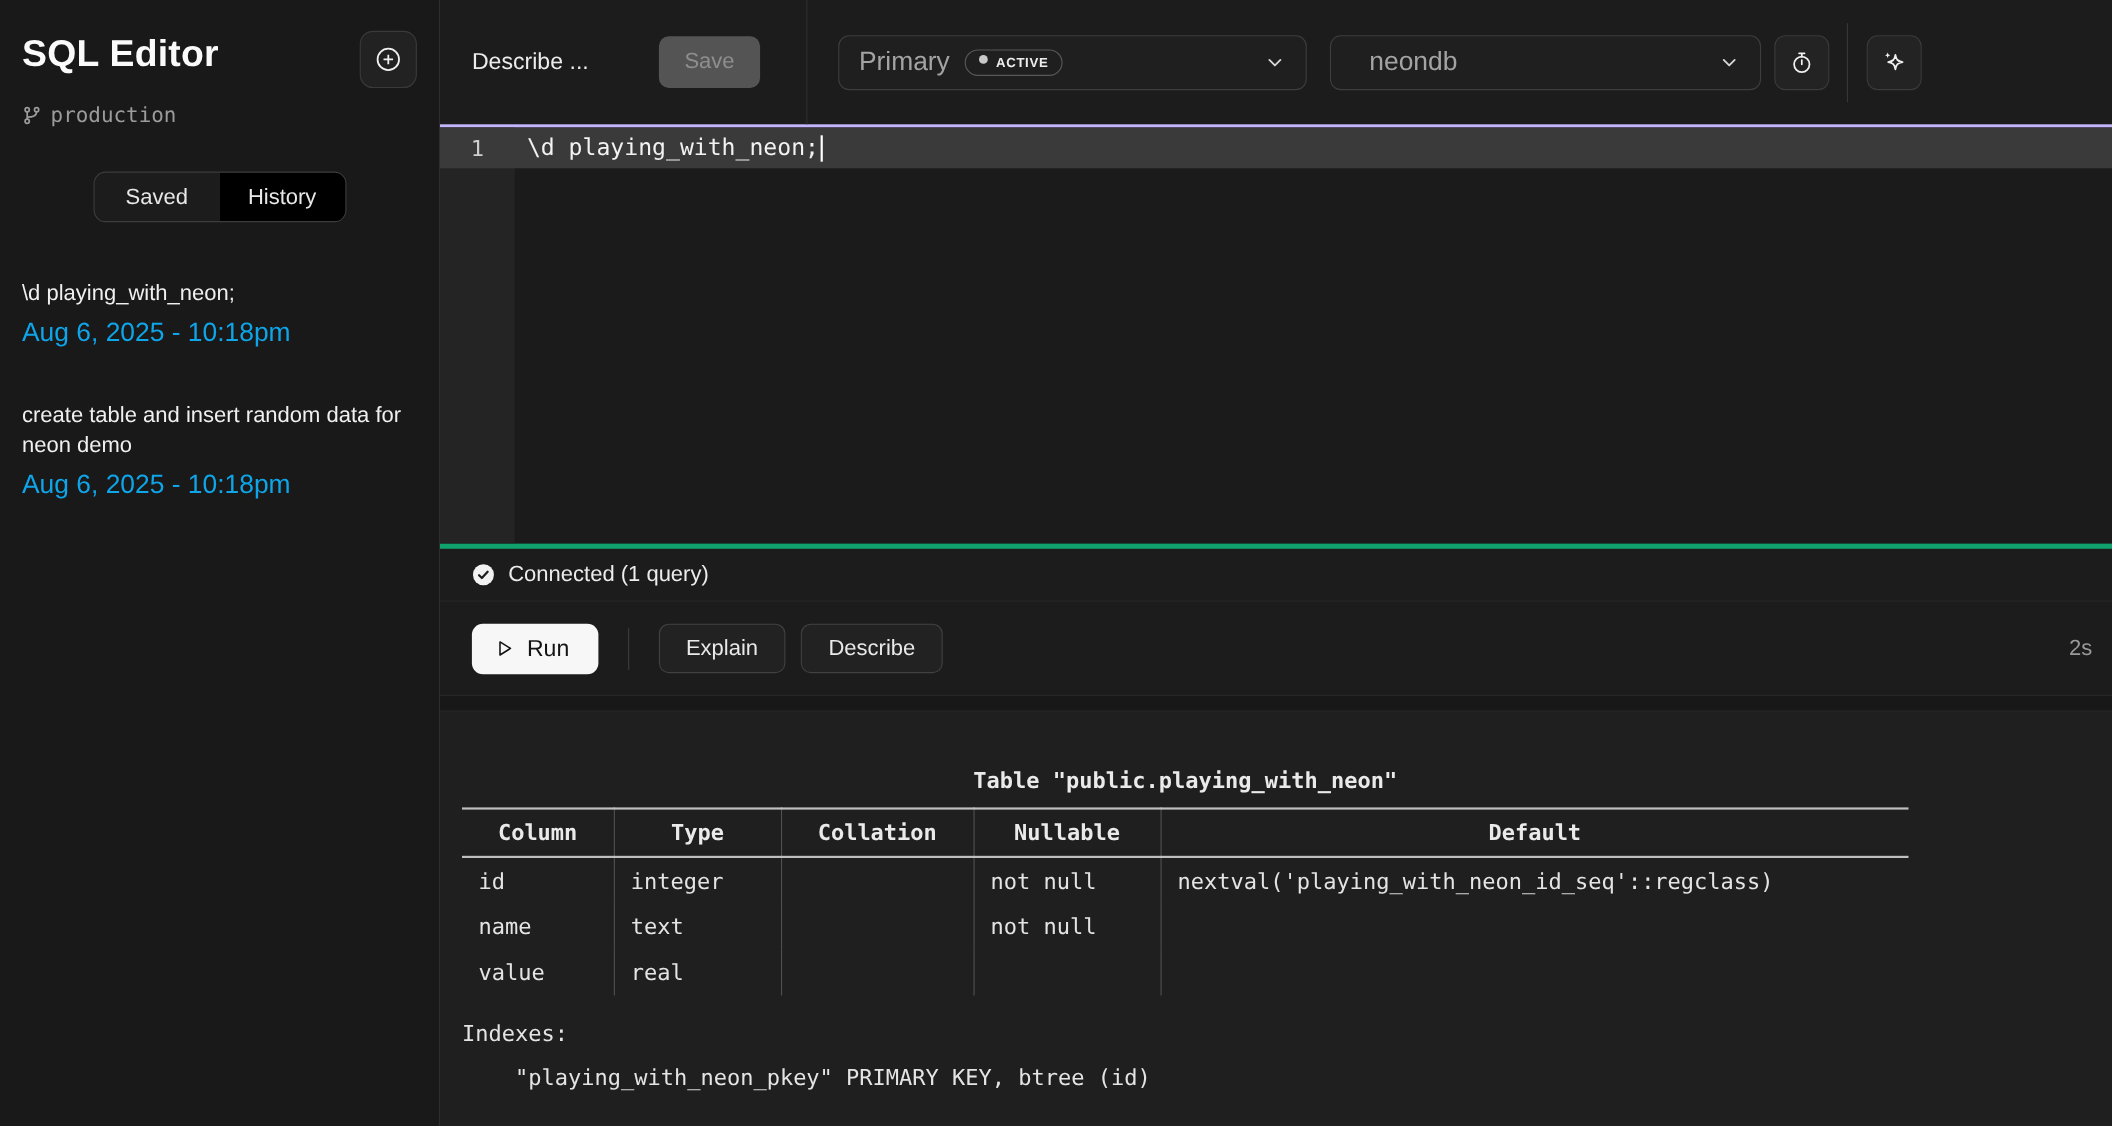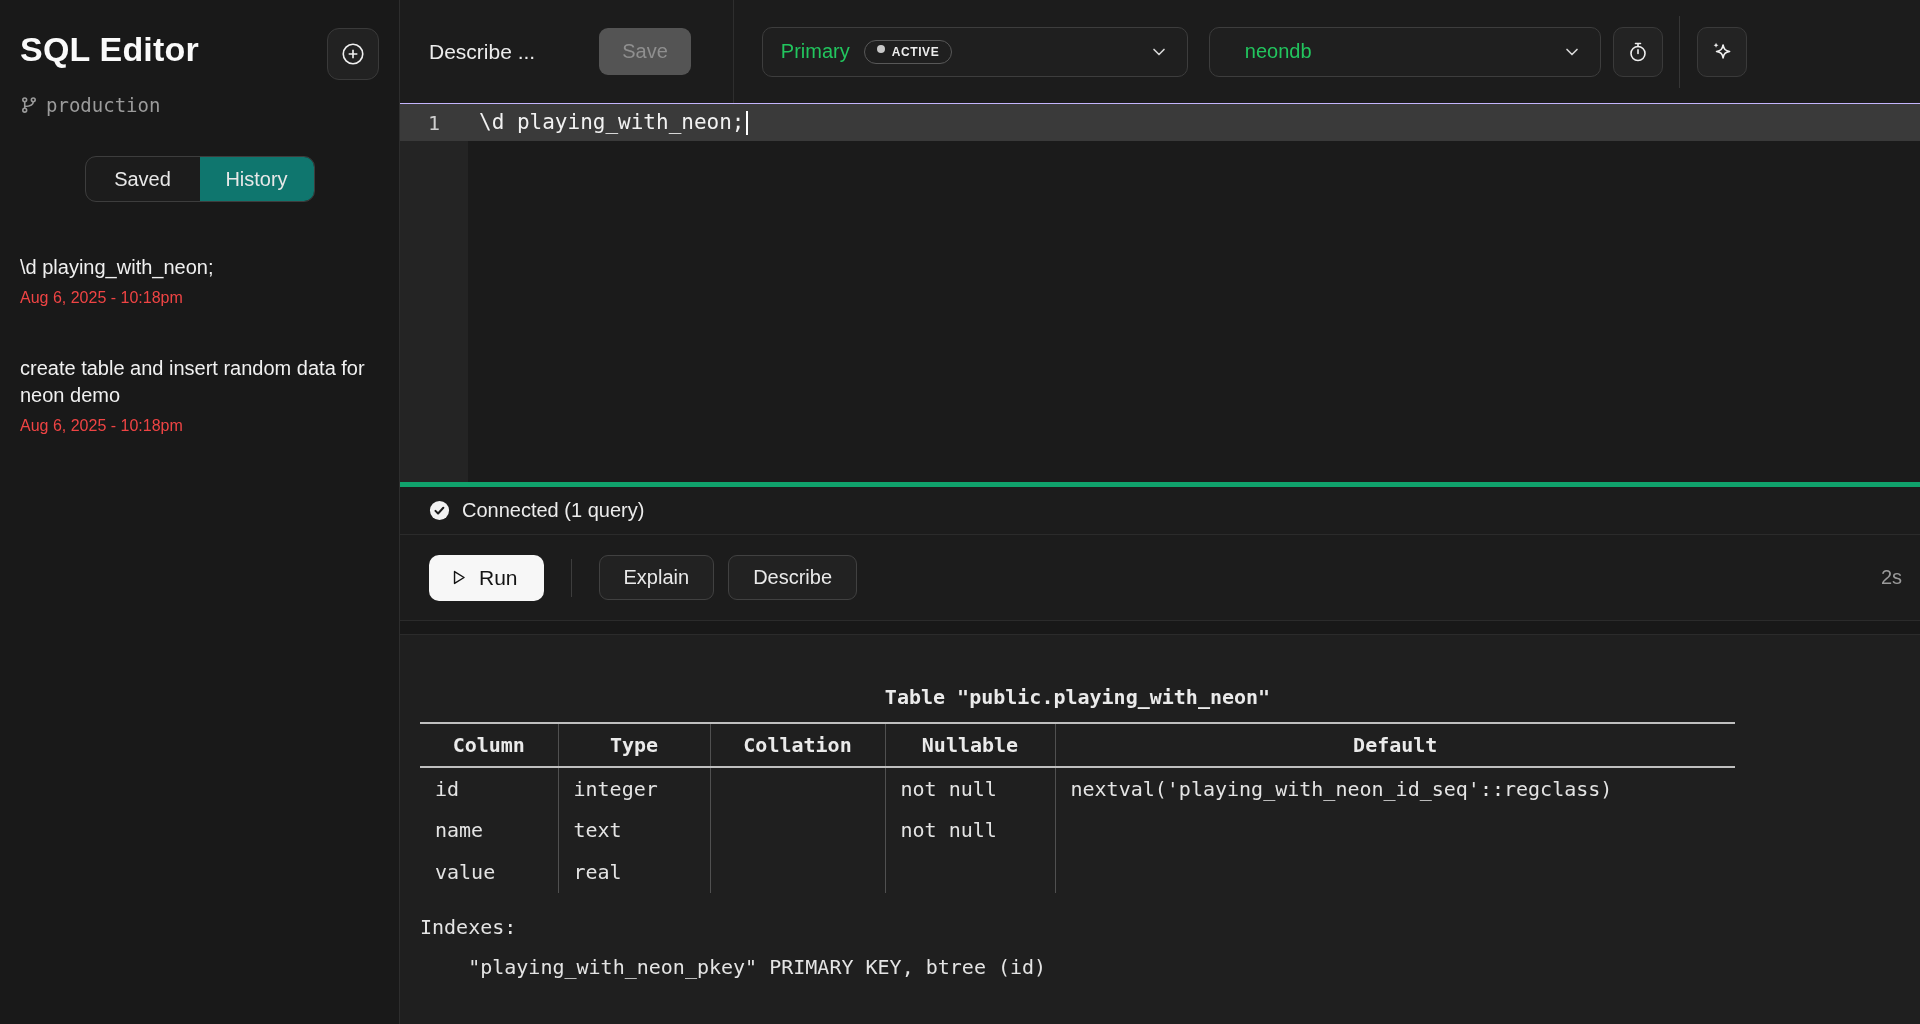--- a/index.html
+++ b/index.html
@@ -28,46 +28,46 @@
   .branch-label { font-family: "DejaVu Sans Mono", monospace; font-size: 19px; color: #9b9b9b; text-align: center; }
   .seg-tabs {
     margin: 40px auto 0 auto; width: 230px; height: 46px;
     border: 1px solid #3d3d3d; border-radius: 11px; display: flex; overflow: hidden;
     background: #1c1c1c;
   }
   .seg-tab {
     flex: 1; display: flex; align-items: center; justify-content: center;
     font-size: 20px; color: #e8e8e8; cursor: pointer; background: transparent;
   }
-  .seg-tab.active { background: #0f766e; }
+  .seg-tab.active { background: #000000; }
   .history-list { margin-top: 52px; display: flex; flex-direction: column; gap: 48px; }
   .history-item { cursor: pointer; }
   .history-item-title { font-size: 20px; color: #f0f0f0; line-height: 1.35; max-width: 345px; }
-  .history-item-date { font-size: 16px; color: #ef4444; margin-top: 8px; }
+  .history-item-date { font-size: 24px; color: #0ea5e9; margin-top: 8px; }
 
   
   .main { flex: 1; display: flex; flex-direction: column; height: 1024px; }
 
   
-  .topbar { height: 104px; border-bottom: 1px solid #c4b5fd; display: flex; align-items: center; flex-shrink: 0; }
+  .topbar { height: 116px; border-bottom: 3px solid #c4b5fd; display: flex; align-items: center; flex-shrink: 0; }
   .query-group { display: flex; align-items: center; height: 100%; padding: 0 42px 0 29px; border-right: 1px solid #2e2e2e; }
   .query-name { font-size: 21px; color: #ececec; font-weight: 500; white-space: nowrap; }
   .save-btn {
     margin-left: 64px; background: #545454; color: #8f8f8f; border: none;
     font-size: 20px; font-family: "Liberation Sans", sans-serif;
     padding: 12px 23px; border-radius: 9px; cursor: default;
   }
   .selectors { display: flex; align-items: center; flex: 1; height: 100%; padding-left: 28px; }
   .select-box {
     height: 50px; background: #1f1f1f; border: 1px solid #3d3d3d; border-radius: 10px;
     display: flex; align-items: center; padding: 0 18px; cursor: pointer;
   }
   .select-branch { width: 426px; }
   .select-db { width: 392px; margin-left: 21px; padding-left: 35px; }
-  .select-value { font-size: 20px; color: #22c55e; text-align: center; }
+  .select-value { font-size: 24px; color: #a3a3a3; text-align: center; }
   .active-badge {
     display: inline-flex; gap: 7px; margin-left: 14px;
     border: 1px solid #585858; border-radius: 999px; padding: 4px 12px;
   }
   .active-dot { width: 8px; height: 8px; border-radius: 50%; background: #c8c8c8; }
   .active-text { font-size: 12px; font-weight: 700; letter-spacing: 0.6px; color: #ededed; }
   .select-spacer { flex: 1; }
   .icon-btn {
     width: 50px; height: 50px; background: #232323; border: 1px solid #3a3a3a;
     border-radius: 10px; display: flex; align-items: center; justify-content: center;

